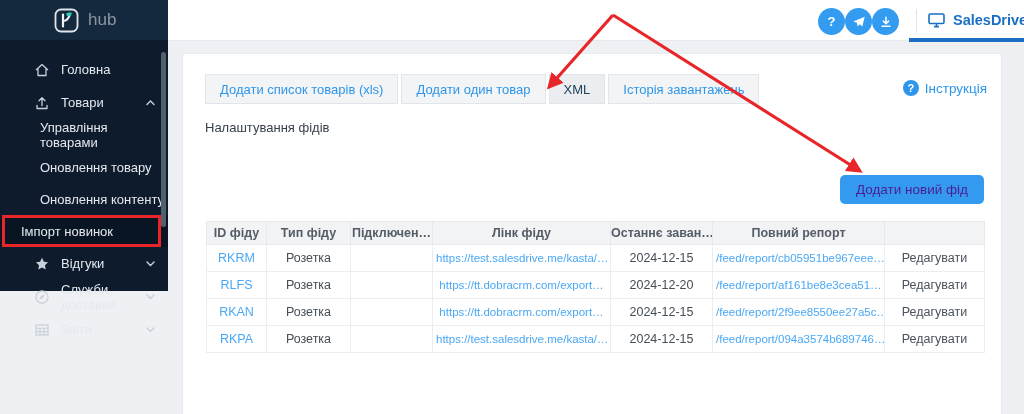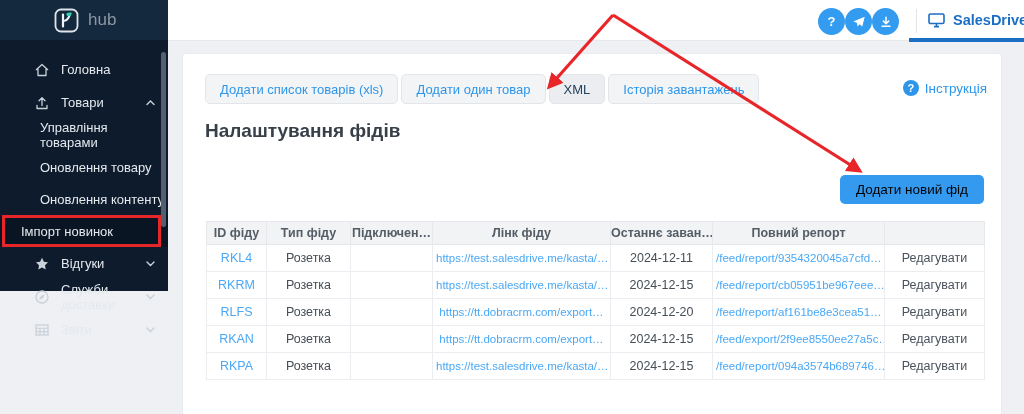--- a/index.html
+++ b/index.html
@@ -24,26 +24,26 @@
   .topbar { position:absolute; left:168px; top:0; width:856px; height:41px; background:#ffffff; border-bottom:1px solid #e5e8ec; z-index:1; }
   .circle-btn { position:absolute; top:8px; width:27px; height:27px; border-radius:50%; background:#339cf1; color:#fff; display:flex; align-items:center; justify-content:center; font-size:13px; font-weight:bold; cursor:pointer; }
   .tb-divider { position:absolute; left:748px; top:9px; width:1px; height:24px; background:#e0e4e9; }
   .brand { position:absolute; left:760px; top:0; height:40px; display:flex; align-items:center; gap:8px; cursor:pointer; }
   .brand-label { color:#1a6fc4; font-size:14.5px; font-weight:bold; }
   .brand-underline { position:absolute; left:909px; top:38px; width:115px; height:4px; background:#1a6fc4; z-index:3; }
 
   
   .card { position:absolute; left:182px; top:53px; width:820px; height:361px; background:#ffffff; border:1px solid #e8ebef; border-bottom:none; border-radius:4px 4px 0 0; z-index:1; }
   .tabs { position:absolute; left:22px; top:20px; display:flex; gap:3px; }
-  .tab { height:30px; display:flex; align-items:center; padding:0 14px; background:#f3f4f6; border:1px solid #e2e5e9; border-radius:5px; font-size:13px; color:#2e96ea; cursor:pointer; white-space:nowrap; }
+  .tab { height:30px; display:flex; align-items:center; padding:0 14px; background:#f3f4f6; border:1px solid #e2e5e9; border-radius:0; font-size:13px; color:#2e96ea; cursor:pointer; white-space:nowrap; }
   .tab.active { background:#ecedf0; color:#22435f; }
   .instruction { position:absolute; right:14px; top:26px; display:flex; align-items:center; gap:6px; color:#2e96ea; font-size:13.5px; cursor:pointer; }
   .q-circle { width:16px; height:16px; border-radius:50%; background:#2e96ea; color:#fff; font-size:11px; font-weight:bold; display:flex; align-items:center; justify-content:center; }
-  .page-title { position:absolute; left:22px; top:66px; font-size:19px; font-weight:bold; color:#373f49; }
-  .add-btn { position:absolute; right:17px; top:121px; height:29px; padding:0 16px; background:#339af0; color:#000000; border:none; border-radius:5px; font-size:13.5px; font-family:"Liberation Sans",sans-serif; cursor:pointer; }
+  .page-title { position:absolute; left:22px; top:66px; font-size:13px; font-weight:normal; color:#373f49; }
+  .add-btn { position:absolute; right:17px; top:121px; height:29px; padding:0 16px; background:#339af0; color:#4c1d95; border:none; border-radius:5px; font-size:13.5px; font-family:"Liberation Sans",sans-serif; cursor:pointer; }
 
   
   table.feeds { position:absolute; left:23px; top:167px; width:778px; border-collapse:collapse; table-layout:fixed; }
   .feeds th { background:#f2f3f5; border:1px solid #e6e8ec; height:23px; font-size:12.5px; color:#545d66; font-weight:bold; white-space:nowrap; overflow:hidden; }
   .feeds td { border:1px solid #ebedf0; height:27px; font-size:12.5px; color:#454d55; text-align:center; white-space:nowrap; overflow:hidden; padding:0 3px; }
   .feeds td.c-id { color:#4aa8f5; cursor:pointer; }
   .feeds td.c-link, .feeds td.c-report { color:#4aa8f5; font-size:11.5px; cursor:pointer; }
   .feeds td.c-action { color:#4a525c; cursor:pointer; }
 
   
@@ -211,29 +211,20 @@
           <th>Тип фіду</th>
           <th>Підключен…</th>
           <th>Лінк фіду</th>
           <th>Останнє заван…</th>
           <th>Повний репорт</th>
           <th></th>
         </tr>
       </thead>
       <tbody>
         <tr>
-          <td class="c-id">RKL4</td>
-          <td>Розетка</td>
-          <td></td>
-          <td class="c-link">https://test.salesdrive.me/kasta/…</td>
-          <td>2024-12-11</td>
-          <td class="c-report">/feed/report/9354320045a7cfd…</td>
-          <td class="c-action">Редагувати</td>
-        </tr>
-        <tr>
           <td class="c-id">RKRM</td>
           <td>Розетка</td>
           <td></td>
           <td class="c-link">https://test.salesdrive.me/kasta/…</td>
           <td>2024-12-15</td>
           <td class="c-report">/feed/report/cb05951be967eee…</td>
           <td class="c-action">Редагувати</td>
         </tr>
         <tr>
           <td class="c-id">RLFS</td>
@@ -243,21 +234,21 @@
           <td>2024-12-20</td>
           <td class="c-report">/feed/report/af161be8e3cea51…</td>
           <td class="c-action">Редагувати</td>
         </tr>
         <tr>
           <td class="c-id">RKAN</td>
           <td>Розетка</td>
           <td></td>
           <td class="c-link">https://tt.dobracrm.com/export…</td>
           <td>2024-12-15</td>
-          <td class="c-report">/feed/export/2f9ee8550ee27a5c…</td>
+          <td class="c-report">/feed/report/2f9ee8550ee27a5c…</td>
           <td class="c-action">Редагувати</td>
         </tr>
         <tr>
           <td class="c-id">RKPA</td>
           <td>Розетка</td>
           <td></td>
           <td class="c-link">https://test.salesdrive.me/kasta/…</td>
           <td>2024-12-15</td>
           <td class="c-report">/feed/report/094a3574b689746…</td>
           <td class="c-action">Редагувати</td>

